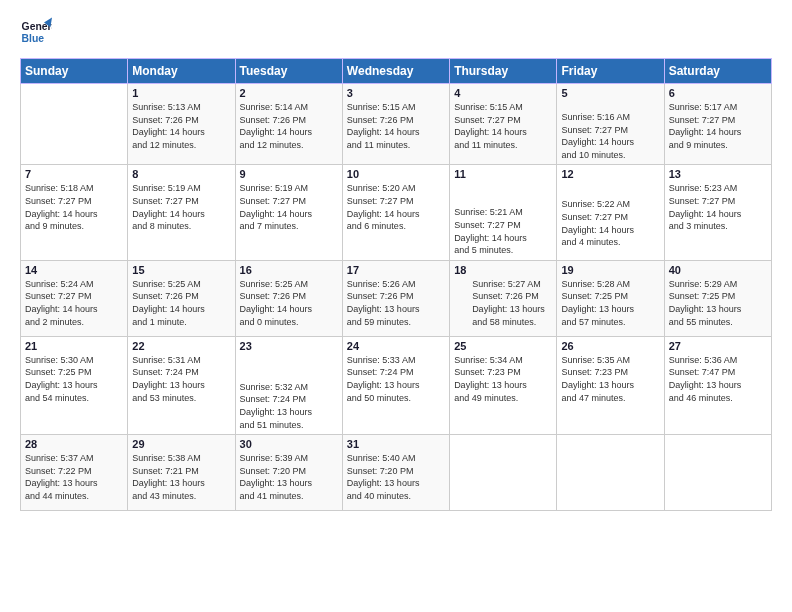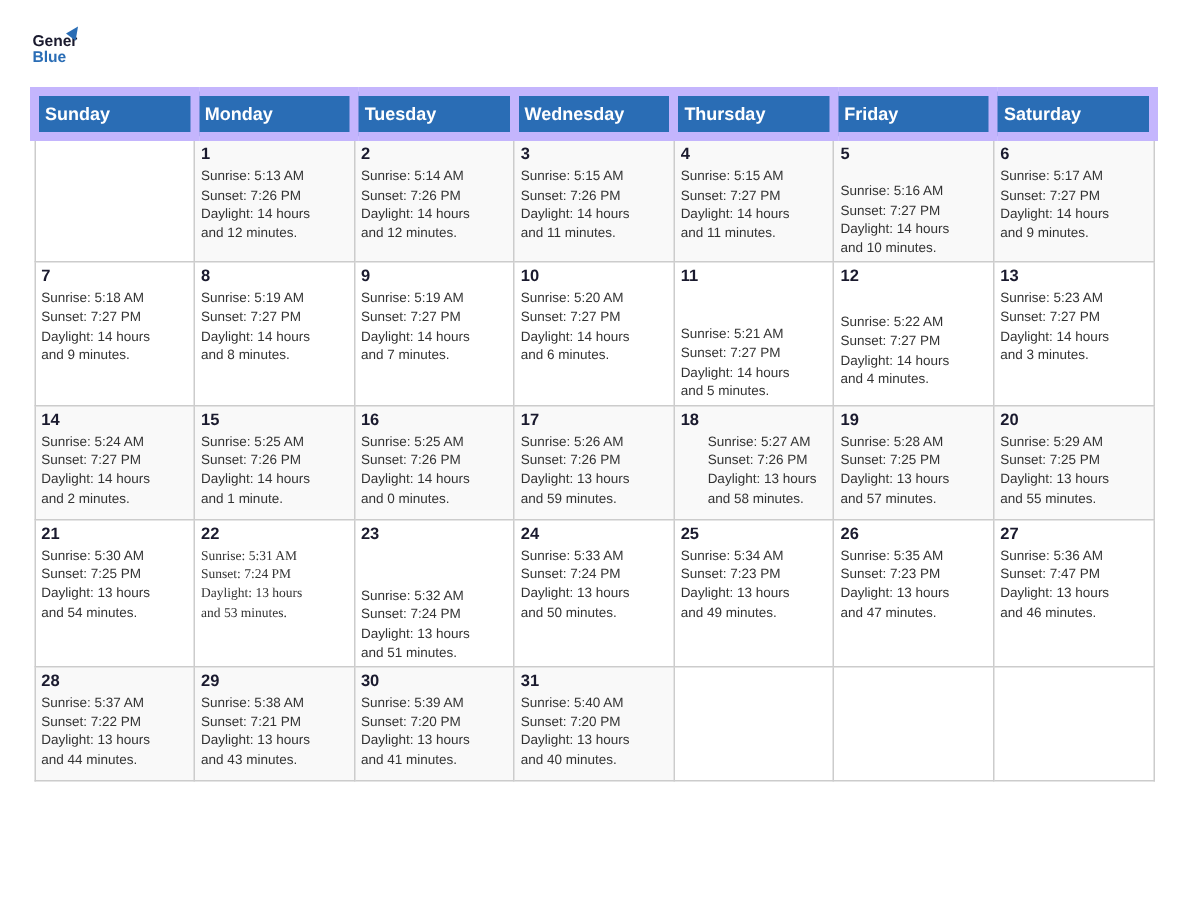--- a/index.html
+++ b/index.html
@@ -46,21 +46,21 @@
       border-collapse: collapse;
       table-layout: fixed;
     }
     thead tr th {
       background: #2a6db5;
       color: #fff;
       font-size: 12px;
       font-weight: bold;
       padding: 5px 4px;
       text-align: left;
-      border: 6px solid #c4b5fd;
+      border: 1px solid #c4b5fd;
     }
     tbody tr td {
       vertical-align: top;
       font-size: 9.5px;
       color: #333;
       padding: 3px 4px;
       border: 1px solid #ccc;
       height: 76px;
       background: #fff;
     }
@@ -252,38 +252,38 @@
 and 58 minutes.</div>
           </td>
           <td>
             <span class="day-num">19</span>
             <div class="day-info" style="white-space: pre-line;">Sunrise: 5:28 AM
 Sunset: 7:25 PM
 Daylight: 13 hours
 and 57 minutes.</div>
           </td>
           <td>
-            <span class="day-num">20</span>
+            <span class="day-num">40</span>
             <div class="day-info" style="white-space: pre-line;">Sunrise: 5:29 AM
 Sunset: 7:25 PM
 Daylight: 13 hours
 and 55 minutes.</div>
           </td>
         </tr>
         <tr>
           <td>
             <span class="day-num">21</span>
             <div class="day-info" style="white-space: pre-line;">Sunrise: 5:30 AM
 Sunset: 7:25 PM
 Daylight: 13 hours
 and 54 minutes.</div>
           </td>
           <td>
             <span class="day-num">22</span>
-            <div class="day-info" style="white-space: pre-line; font-family: Liberation Serif, serif;">Sunrise: 5:31 AM
+            <div class="day-info" style="white-space: pre-line;">Sunrise: 5:31 AM
 Sunset: 7:24 PM
 Daylight: 13 hours
 and 53 minutes.</div>
           </td>
           <td>
             <span class="day-num">23</span>
             <div class="day-info" style="white-space: pre-line; margin-top: 29px;">Sunrise: 5:32 AM
 Sunset: 7:24 PM
 Daylight: 13 hours
 and 51 minutes.</div>

